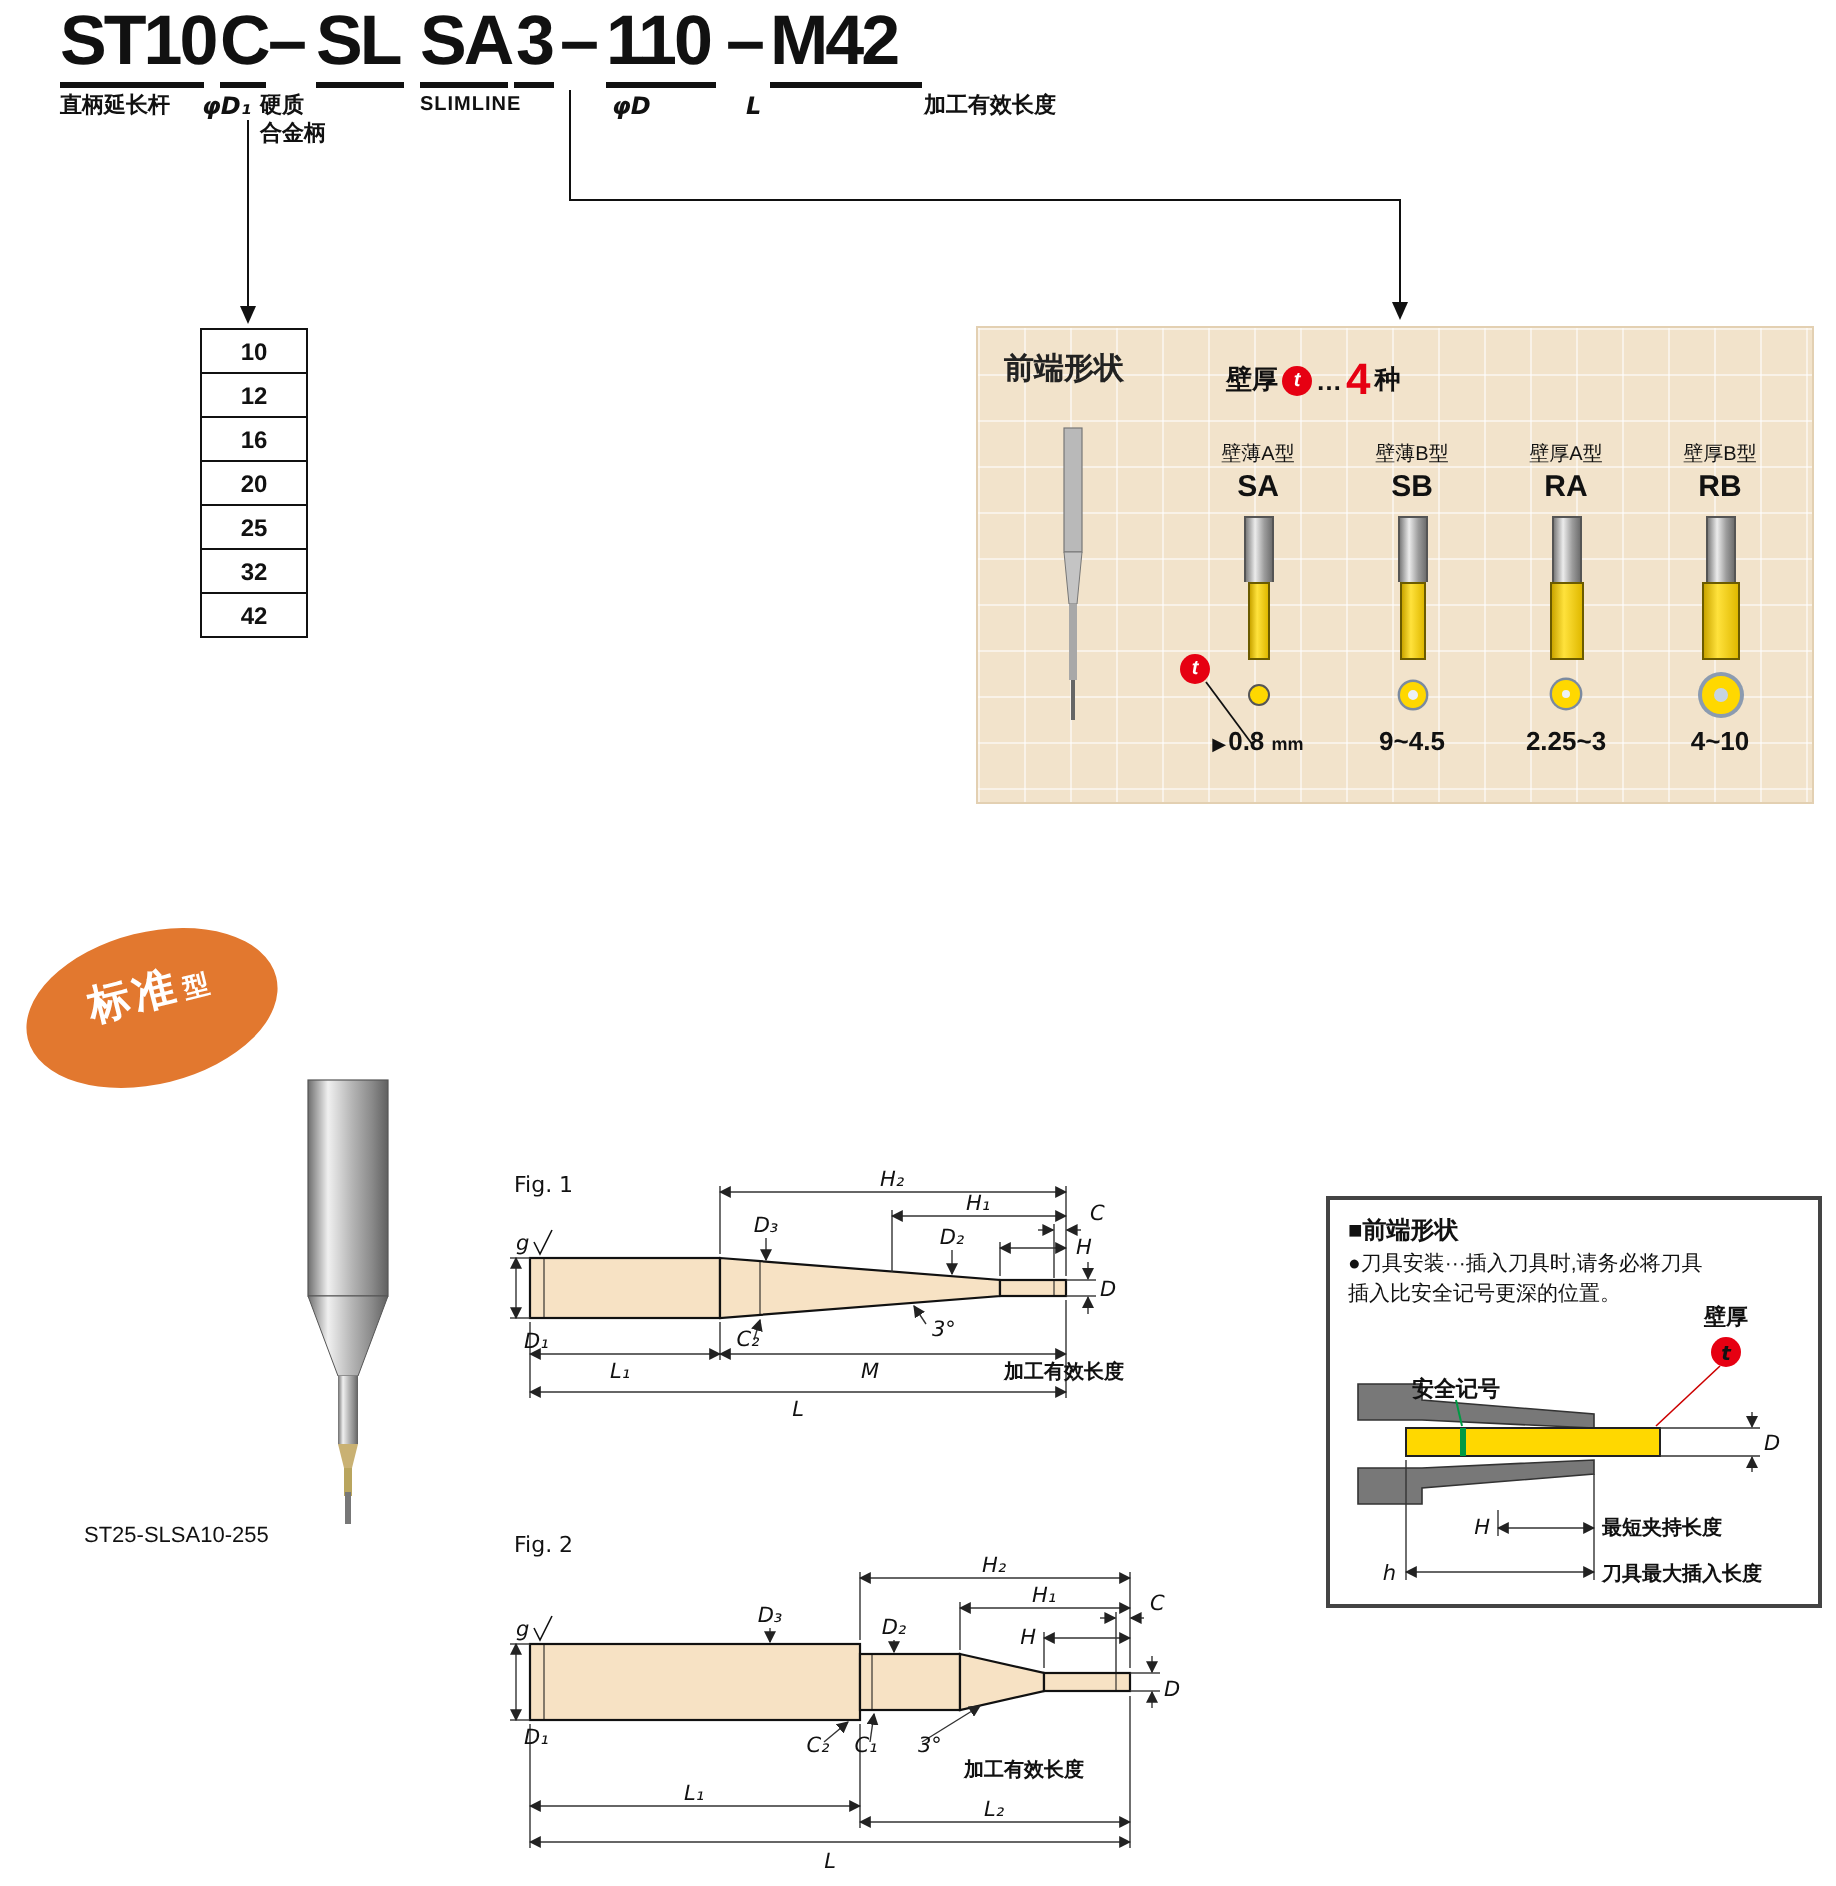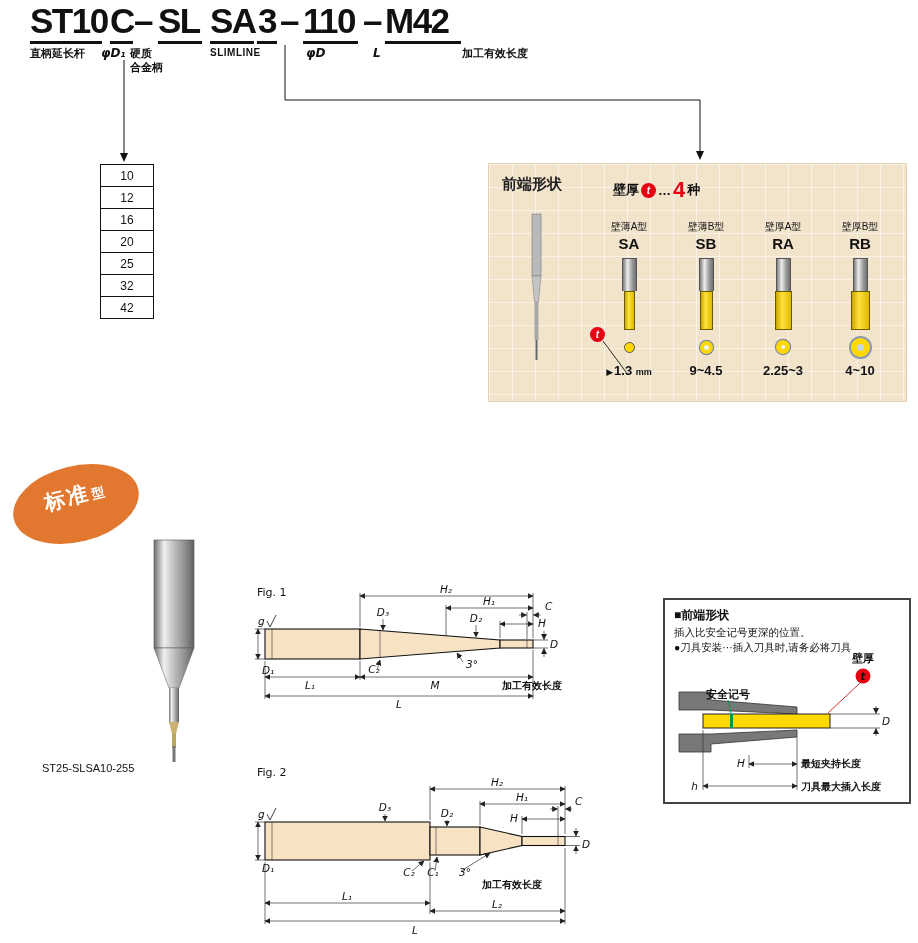--- a/index.html
+++ b/index.html
@@ -7,21 +7,21 @@
         font-family:"Liberation Sans","DejaVu Sans",sans-serif;color:#111}
   
   .codeSeg{position:absolute;top:3px;font-weight:bold;font-size:35px;line-height:1;letter-spacing:-1.5px;color:#111;white-space:nowrap}
   .bar{position:absolute;top:41px;height:3px;background:#111}
   .lbl{position:absolute;font-size:11px;font-weight:bold;line-height:1.25;color:#111;white-space:nowrap}
   .lbl.it{font-style:italic;font-size:12px;font-family:"DejaVu Sans",sans-serif}
   .lbl.sm{font-size:10px;letter-spacing:.5px}
   .conn{position:absolute;left:0;top:0;width:918px;height:420px;pointer-events:none}
   
   .dtab{position:absolute;left:100px;top:164px;width:52px;border:1px solid #111;background:#fff}
-  .dtab div{height:21px;border-bottom:1px solid #111;display:flex;align-items:center;justify-content:center;font-size:12px;font-weight:normal}
+  .dtab div{height:21px;border-bottom:1px solid #111;display:flex;align-items:center;justify-content:center;font-size:12px;font-weight:bold}
   .dtab div:last-child{border-bottom:none}
   
   .panel{position:absolute;left:488px;top:163px;width:417px;height:237px;background-color:#f2e3cb;
          background-image:linear-gradient(rgba(255,255,255,.55) 1px,transparent 1px),
                           linear-gradient(90deg,rgba(255,255,255,.55) 1px,transparent 1px);
          background-size:23px 23px;border:1px solid #e3d0b2}
   .panel-title{position:absolute;left:13px;top:11px;font-size:15px;font-weight:bold;color:#222}
   .wallrow{position:absolute;left:124px;top:15px;display:flex;align-items:center;gap:2px}
   .wt{font-size:13px;font-weight:bold}
   .tcirc{width:15px;height:15px;border-radius:50%;background:#e60012;color:#fff;font-size:10px;font-weight:bold;
@@ -146,21 +146,21 @@
     <div class="col c0">
       <div class="ttl">壁薄A型</div>
       <div class="cd">SA</div>
       <div class="tool">
           <div class="tg"></div>
           <div class="ty"></div>
         </div>
       <div class="circ">
           <i></i>
         </div>
-      <div class="val"><span class="ptr">▶</span><span>1.3</span> <span class="unit">mm</span></div>
+      <div class="val"><span class="ptr">▶</span><span>0.8</span> <span class="unit">mm</span></div>
     </div>
     <div class="col c1">
       <div class="ttl">壁薄B型</div>
       <div class="cd">SB</div>
       <div class="tool">
           <div class="tg"></div>
           <div class="ty"></div>
         </div>
       <div class="circ">
           <i></i>
@@ -351,22 +351,22 @@
       <text class="ct" x="232" y="124">加工有效长度</text>
       <text class="dt" x="97" y="136" text-anchor="middle">L₁</text>
       <text class="dt" x="247" y="144" text-anchor="middle">L₂</text>
       <text class="dt" x="165" y="170" text-anchor="middle">L</text>
     </g>
   </svg>
 
   <div class="notes">
     <div class="nt">■前端形状</div>
     <div class="nb">
+      <div>●刀具安装···插入刀具时,请务必将刀具</div>
       <div>插入比安全记号更深的位置。</div>
-      <div>●刀具安装···插入刀具时,请务必将刀具</div>
     </div>
     <svg class="nsvg" viewBox="0 0 244 202">
       <defs>
         <marker id="a3" viewBox="0 0 10 10" refX="9" refY="5" markerWidth="6" markerHeight="6" markerUnits="userSpaceOnUse" orient="auto-start-reverse">
             <path d="M0,0L10,5L0,10z" fill="#222"></path>
           </marker>
       </defs>
       <polygon points="14,92 46,92 46,100 132,107 132,114 46,110 14,110" fill="#787878" stroke="#333" stroke-width="0.8"></polygon>
       <polygon points="14,152 46,152 46,144 132,137 132,130 46,134 14,134" fill="#787878" stroke="#333" stroke-width="0.8"></polygon>
       <rect x="38" y="114" width="127" height="14" fill="#ffd800" stroke="#222" stroke-width="1"></rect>

